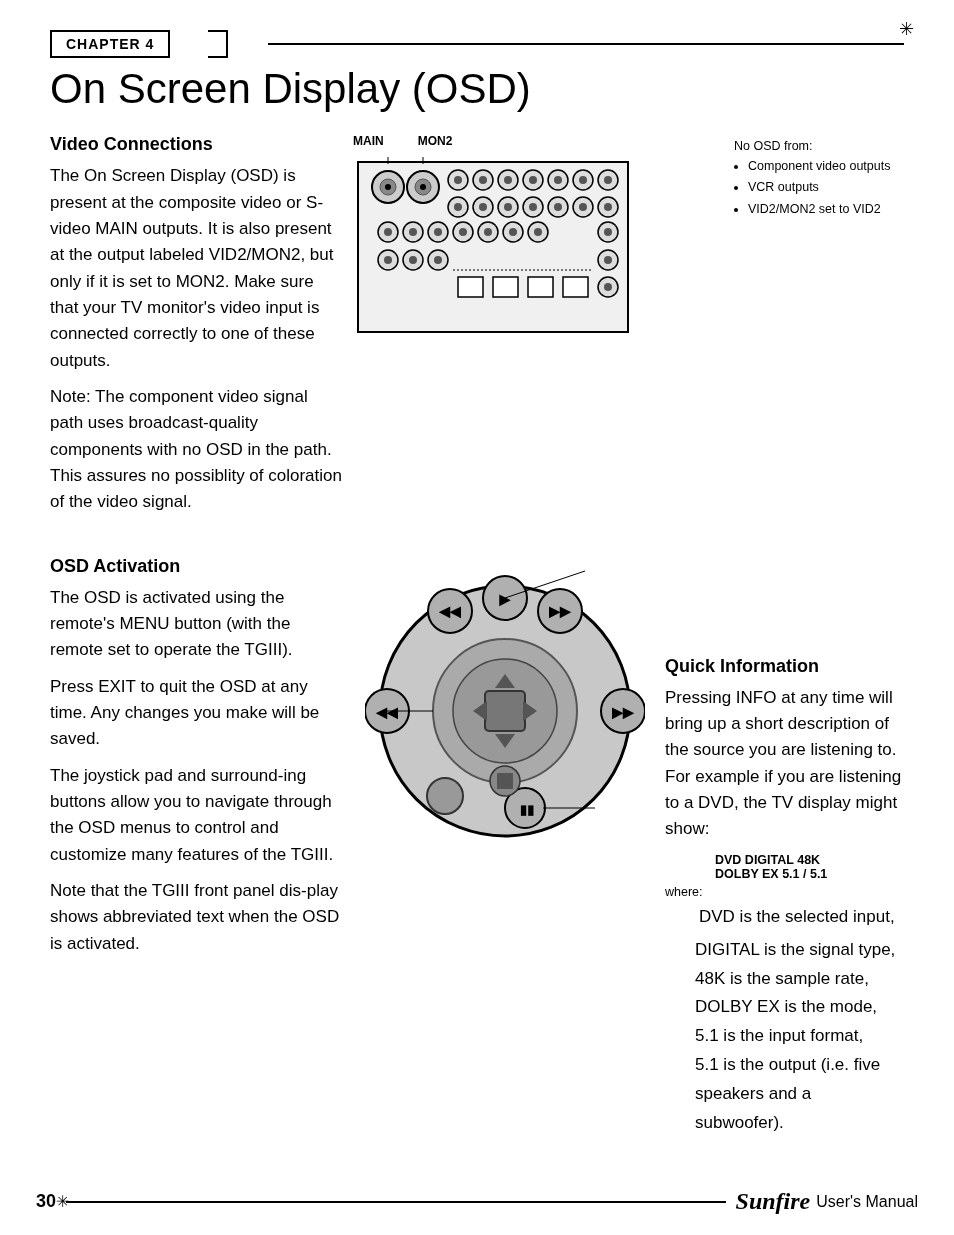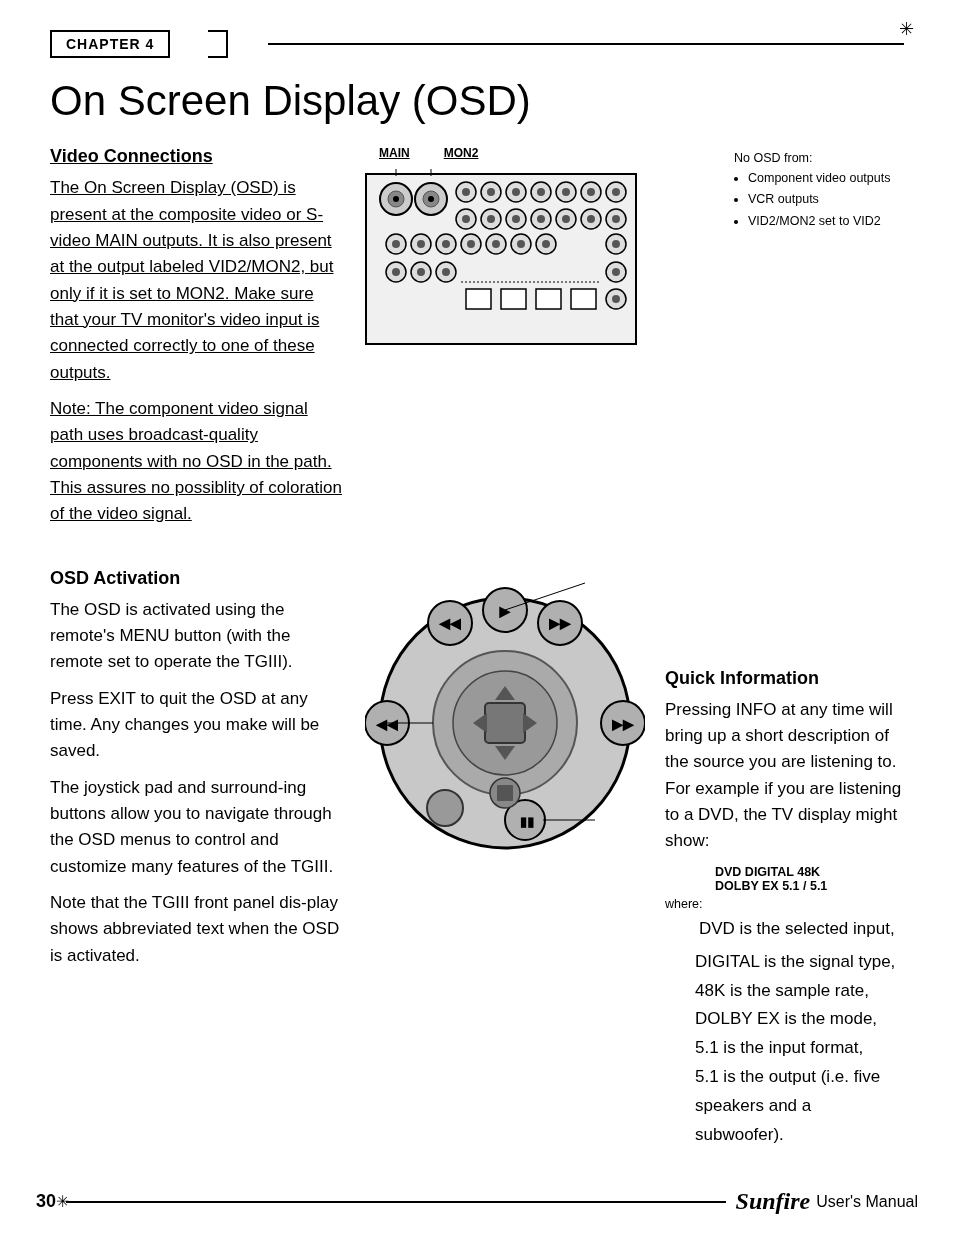--- a/index.html
+++ b/index.html
@@ -17,21 +17,21 @@
       width: 954px;
       min-height: 1235px;
       padding: 30px 50px 50px 50px;
       position: relative;
     }
 
     
     .chapter-header {
       display: flex;
       align-items: center;
-      margin-bottom: 20px;
+      margin-bottom: 8px;
       position: relative;
       gap: 40px;
     }
     .chapter-box {
       border: 2px solid #000;
       padding: 4px 14px;
       font-size: 14px;
       font-weight: bold;
       letter-spacing: 1px;
       background: #fff;
@@ -57,23 +57,22 @@
       font-size: 42px;
       font-weight: normal;
       font-family: Arial, Helvetica, sans-serif;
       margin-bottom: 22px;
       line-height: 1.1;
     }
 
     
     .content-top {
       display: flex;
-      gap: 16px;
+      gap: 8px;
       margin-bottom: 30px;
-      text-decoration: underline;
     }
 
     .left-col {
       width: 295px;
       flex-shrink: 0;
     }
 
     .right-col {
       flex: 1;
     }
@@ -146,21 +145,21 @@
     <div class="left-col">
       <h2 class="section-heading">Video Connections</h2>
       <p class="body-text">The On Screen Display (OSD) is present at the composite video or S-video MAIN outputs. It is also present at the output labeled VID2/MON2, but only if it is set to MON2. Make sure that your TV monitor's video input is connected correctly to one of these outputs.</p>
       <p class="body-text">Note: The component video signal path uses broadcast-quality components with no OSD in the path. This assures no possiblity of coloration of the video signal.</p>
     </div>
 
     <div class="right-col">
 
       <div style="position:relative;">
         
-        <div style="display:flex; gap:10px; margin-bottom:4px; margin-left:18px; font-size:12px; font-weight:bold;">
+        <div style="display:flex; gap:10px; margin-bottom:4px; margin-left:0; font-size:12px; font-weight:bold;">
           <span>MAIN</span>
           <span style="margin-left:24px;">MON2</span>
         </div>
 
         
         <svg width="300" height="190" viewBox="0 0 300 190">
 
           <rect x="5" y="10" width="270" height="170" fill="#f0f0f0" stroke="#000" stroke-width="2"></rect>
 
           <circle cx="35" cy="35" r="16" fill="#ccc" stroke="#000" stroke-width="2"></circle>

